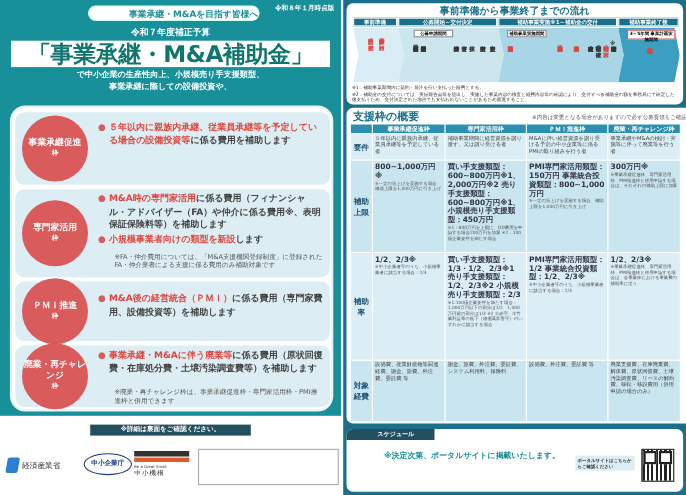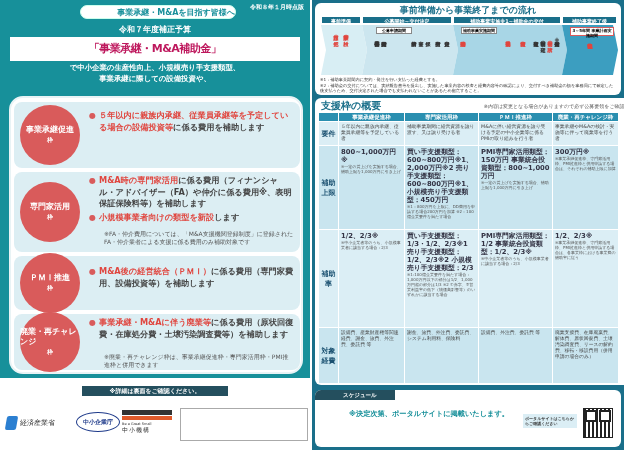--- a/index.html
+++ b/index.html
@@ -4,25 +4,25 @@
 <style>
 *{box-sizing:border-box;margin:0;padding:0}
 html,body{width:624px;height:450px;overflow:hidden;background:#fff;font-family:"DejaVu Sans","Liberation Sans",sans-serif}
 .page{position:relative;width:624px;height:450px}
 
 .left{position:absolute;left:0;top:0;width:310px;height:450px;background:#fff}
 .left-teal{position:absolute;left:0;top:0;width:310px;height:378px;background:#17909a}
 .date{position:absolute;right:6px;top:3px;font-size:6px;font-weight:bold;color:#fff}
 .target-pill{position:absolute;left:80px;top:5px;width:156px;height:14px;border-radius:8px;background:#fff;color:#17909a;font-size:8px;font-weight:bold;text-align:right;line-height:14px;border:1px solid #cfe}
 .budget{position:absolute;left:0;width:310px;top:24px;text-align:center;color:#fff;font-weight:bold;font-size:8px}
-.title-band{position:absolute;left:10px;top:37px;width:290px;height:24px;background:#fff;text-align:center;color:#be185d;font-weight:bold;font-size:11px;line-height:24px;letter-spacing:-0.5px}
+.title-band{position:absolute;left:10px;top:37px;width:290px;height:24px;background:#fff;text-align:center;color:#0f766e;font-weight:bold;font-size:21px;line-height:24px;letter-spacing:-0.5px}
 .intro{position:absolute;left:0;width:310px;top:63px;text-align:center;color:#fff;font-weight:bold;font-size:7.4px;line-height:10.5px}
 .panel{position:absolute;left:9px;top:96px;width:294px;height:278px;background:#fff;border-radius:14px;border:2px solid #e8f3f5}
 .row{position:absolute;left:3px;width:286px;background:#dceef3;border-radius:8px}
-.circle{position:absolute;left:6px;width:60px;height:60px;border-radius:50%;background:#d95b5b;color:#fff;font-weight:bold;font-size:8px;display:flex;flex-direction:column;align-items:center;justify-content:center;text-align:left;line-height:10px}
+.circle{position:absolute;left:6px;width:60px;height:60px;border-radius:50%;background:#d95b5b;color:#fff;font-weight:bold;font-size:8px;display:flex;flex-direction:column;align-items:center;justify-content:center;text-align:center;line-height:10px}
 .circle small{font-size:6px}
 .bul{position:absolute;left:85px;right:6px;font-size:8.2px;font-weight:bold;color:#444;line-height:11.5px}
 .bul .dot{position:absolute;left:-10px;color:#d95b5b;font-size:8px}
 .red{color:#e0463f}
 .note{position:absolute;left:90px;right:6px;font-size:6px;color:#555;line-height:8px}
 .detail-bar{position:absolute;left:82px;top:386px;width:146px;height:10px;background:#244f5e;color:#fff;font-size:6px;font-weight:bold;text-align:center;line-height:10px}
 .logos{position:absolute;left:6px;top:408px;width:170px;height:34px}
 .meti{position:absolute;left:0;top:8px;display:flex;align-items:center;font-size:7px;color:#333}
 .meti-mark{width:11px;height:14px;background:#2b7fd1;border-radius:2px;margin-right:3px;transform:skewX(-10deg)}
 .chusho{position:absolute;left:70px;top:4px;width:44px;height:20px;border:1.5px solid #1e3a8a;border-radius:50%;color:#1e3a8a;font-size:6px;font-weight:bold;text-align:center;line-height:18px}

